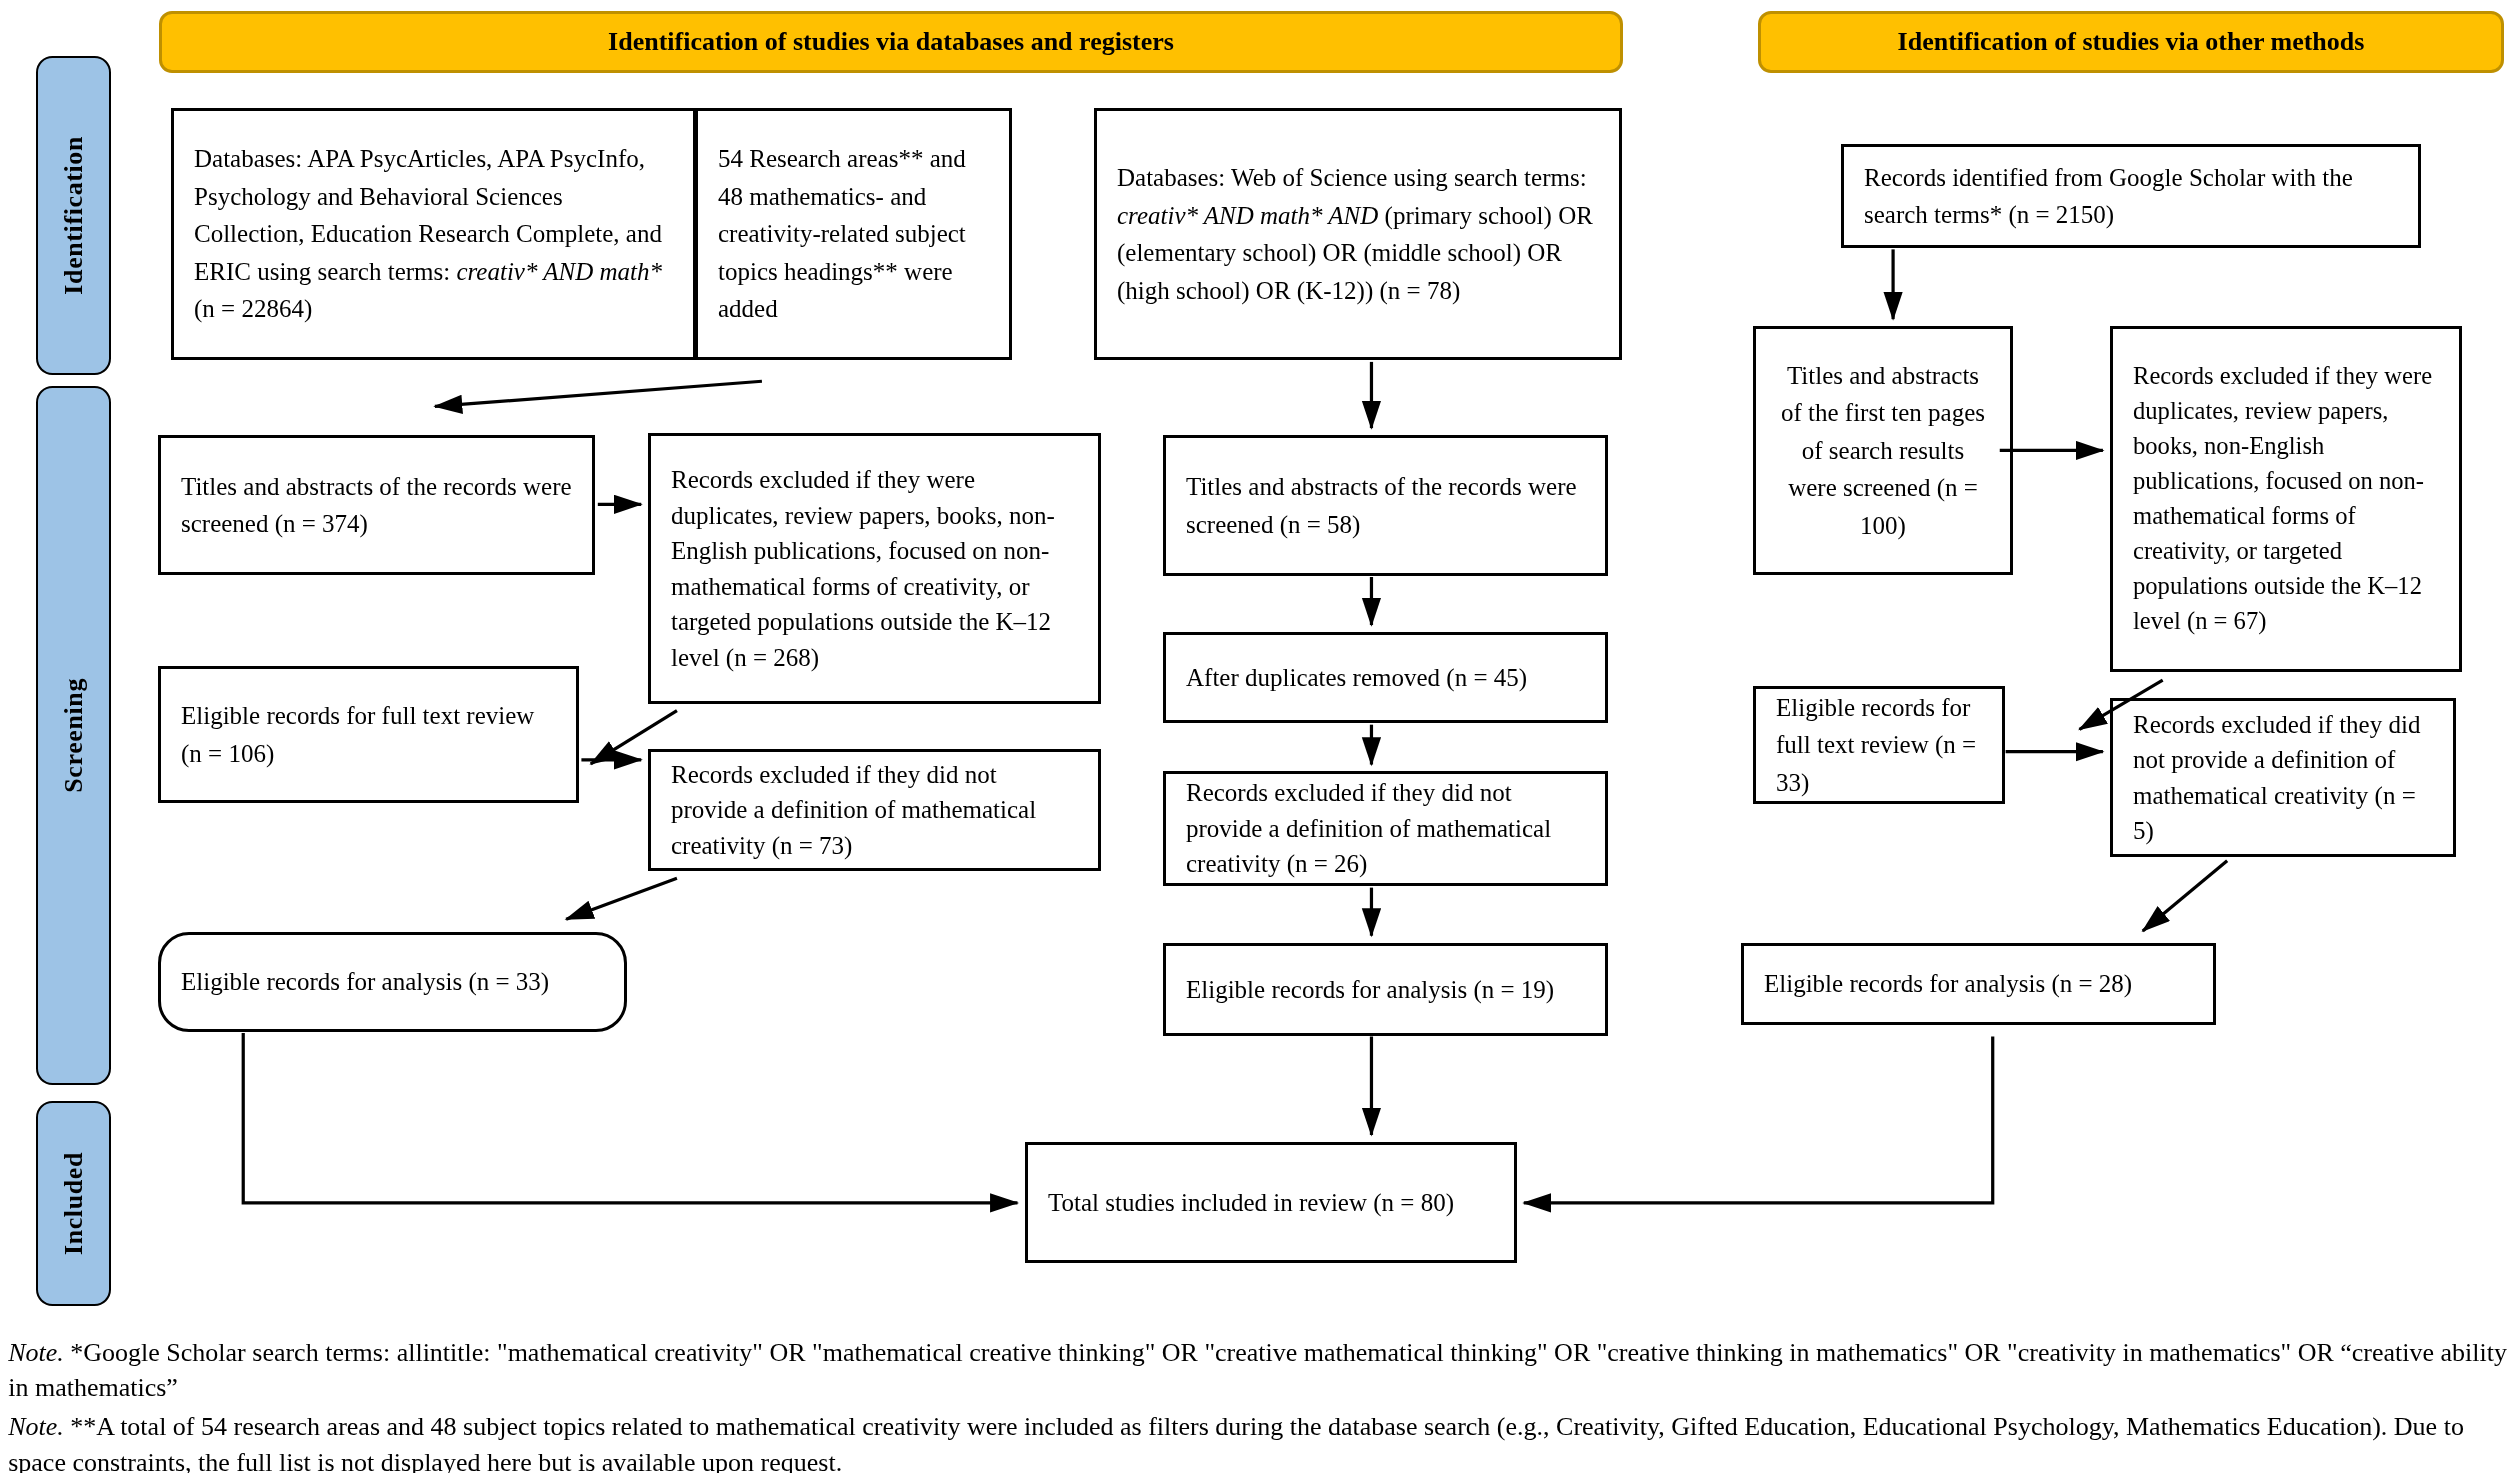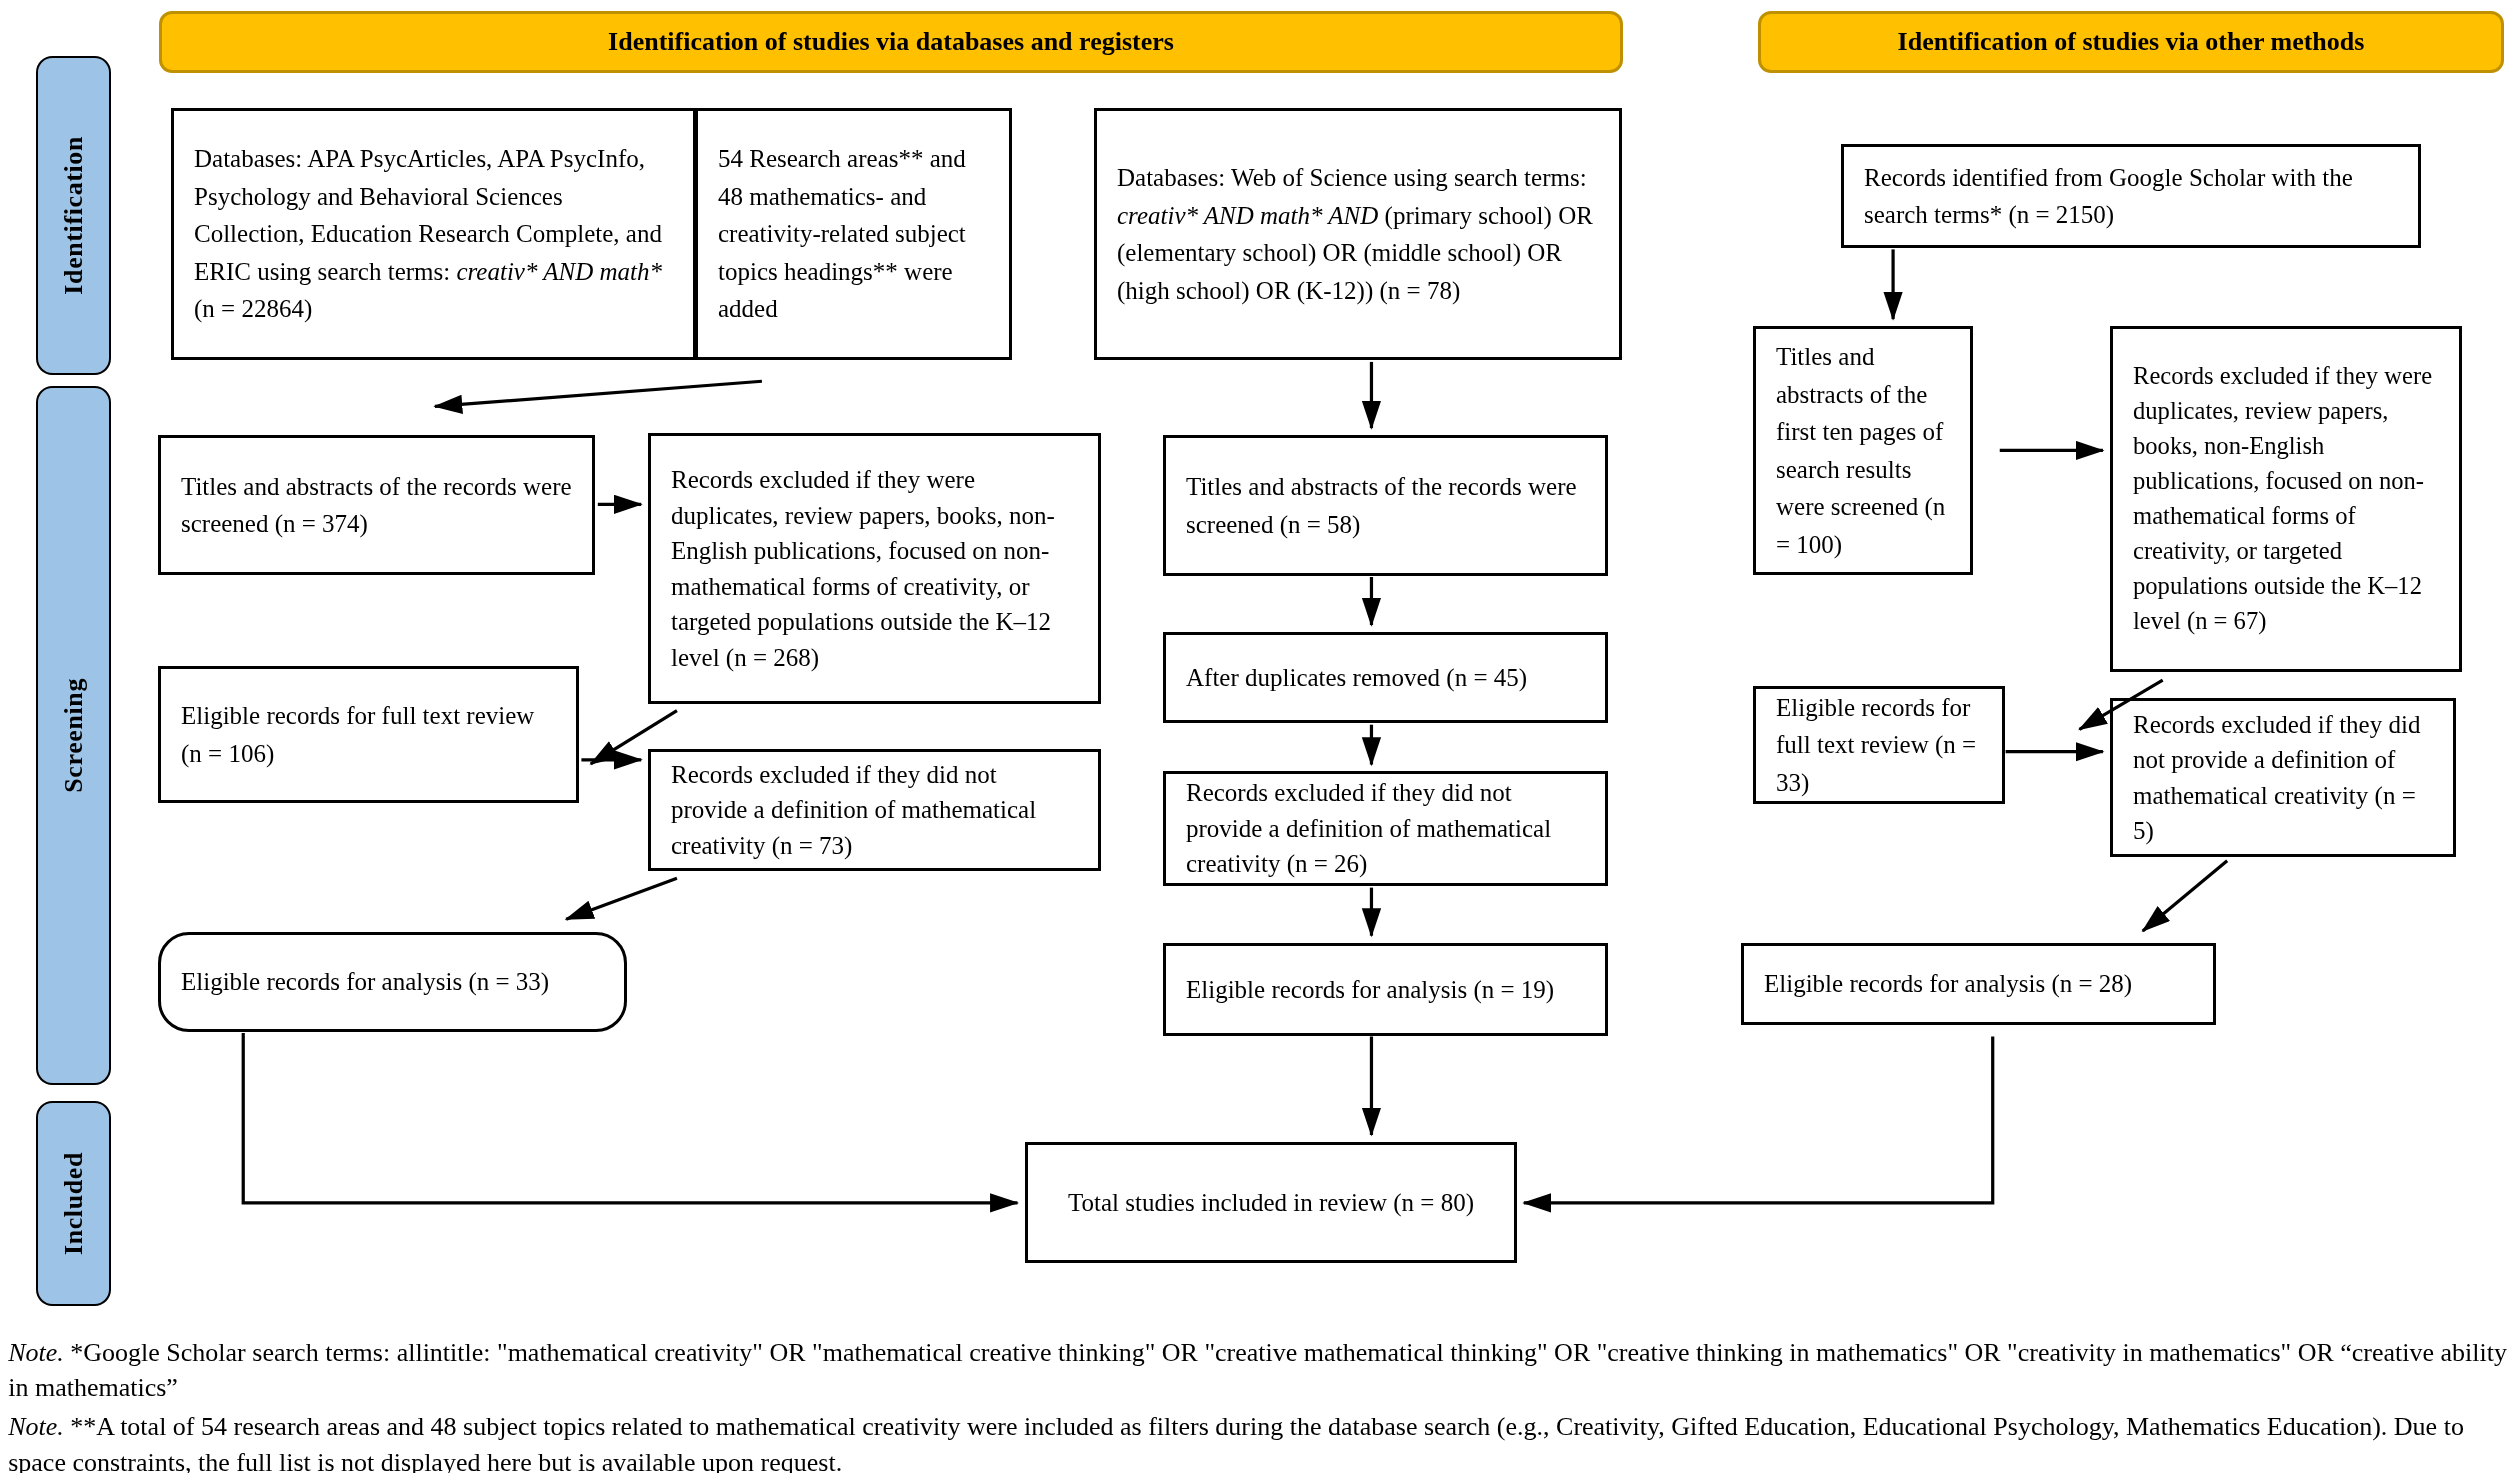--- a/index.html
+++ b/index.html
@@ -109,37 +109,37 @@
   <div class="fbox" style="left:1163px;top:632px;width:445px;height:91px;">
     <span class="txt">After duplicates removed (n = 45)</span>
   </div>
   <div class="fbox tight" style="left:1163px;top:771px;width:445px;height:115px;">
     <span class="txt">Records excluded if they did not provide a definition of mathematical creativity (n = 26)</span>
   </div>
   <div class="fbox" style="left:1163px;top:943px;width:445px;height:93px;">
     <span class="txt">Eligible records for analysis (n = 19)</span>
   </div>
 
-  <div class="fbox" style="left:1753px;top:326px;width:220px;height:249px;">
+  <div class="fbox" style="left:1753px;top:326px;width:260px;height:249px;text-align:center;">
     <span class="txt">Titles and abstracts of the first ten pages of search results were screened (n = 100)</span>
   </div>
   <div class="fbox small" style="left:2110px;top:326px;width:352px;height:346px;">
     <span class="txt">Records excluded if they were duplicates, review papers, books, non-English publications, focused on non-mathematical forms of creativity, or targeted populations outside the K–12 level (n = 67)</span>
   </div>
   <div class="fbox" style="left:1753px;top:686px;width:252px;height:118px;">
     <span class="txt">Eligible records for full text review (n = 33)</span>
   </div>
   <div class="fbox tight" style="left:2110px;top:698px;width:346px;height:159px;">
     <span class="txt">Records excluded if they did not provide a definition of mathematical creativity (n = 5)</span>
   </div>
   <div class="fbox" style="left:1741px;top:943px;width:475px;height:82px;">
     <span class="txt">Eligible records for analysis (n = 28)</span>
   </div>
 
-  <div class="fbox" style="left:1025px;top:1142px;width:492px;height:121px;justify-content:center;">
+  <div class="fbox" style="left:1025px;top:1142px;width:492px;height:121px;">
     <span class="txt">Total studies included in review (n = 80)</span>
   </div>
 
   <svg class="arrows" width="2512" height="1474" viewBox="0 0 4286 2514">
     <defs>
       <marker id="ah" markerWidth="11" markerHeight="8" refX="8.5" refY="3" orient="auto" markerUnits="strokeWidth">
         <path d="M0,0 L9,3 L0,6 Z" fill="#000"></path>
       </marker>
     </defs>
     <line x1="1300" y1="650" x2="742" y2="693" marker-end="url(#ah)"></line>

